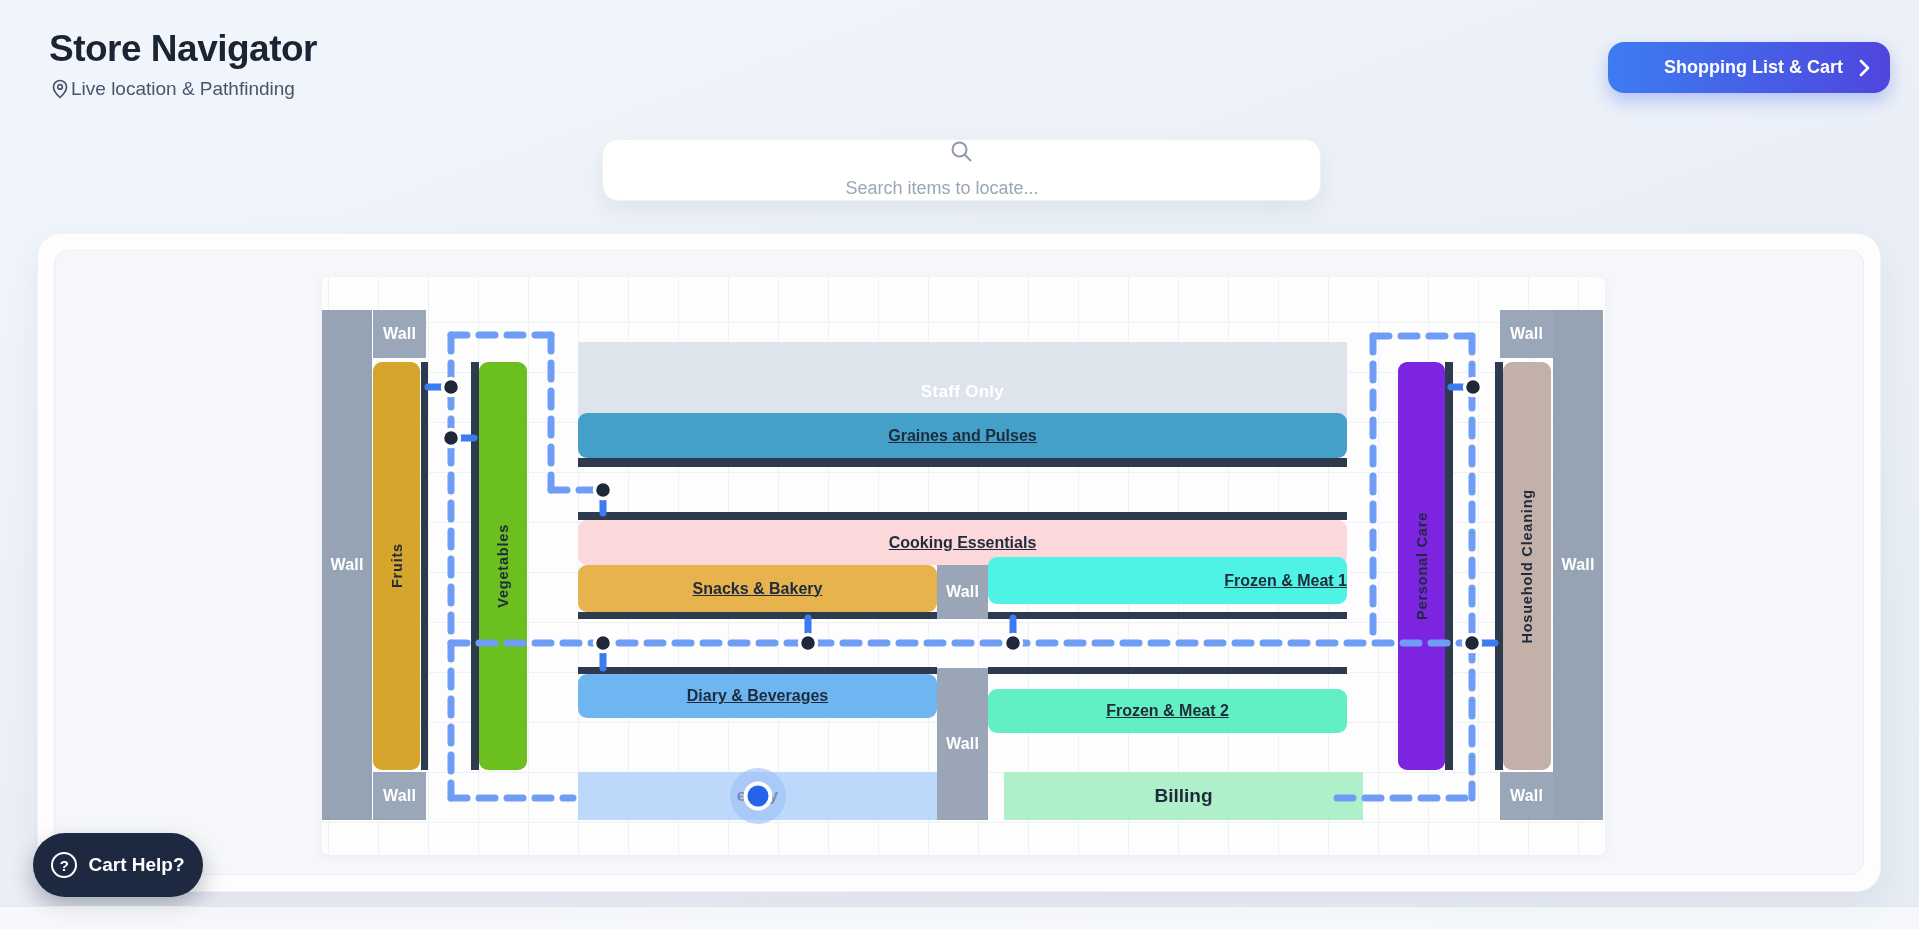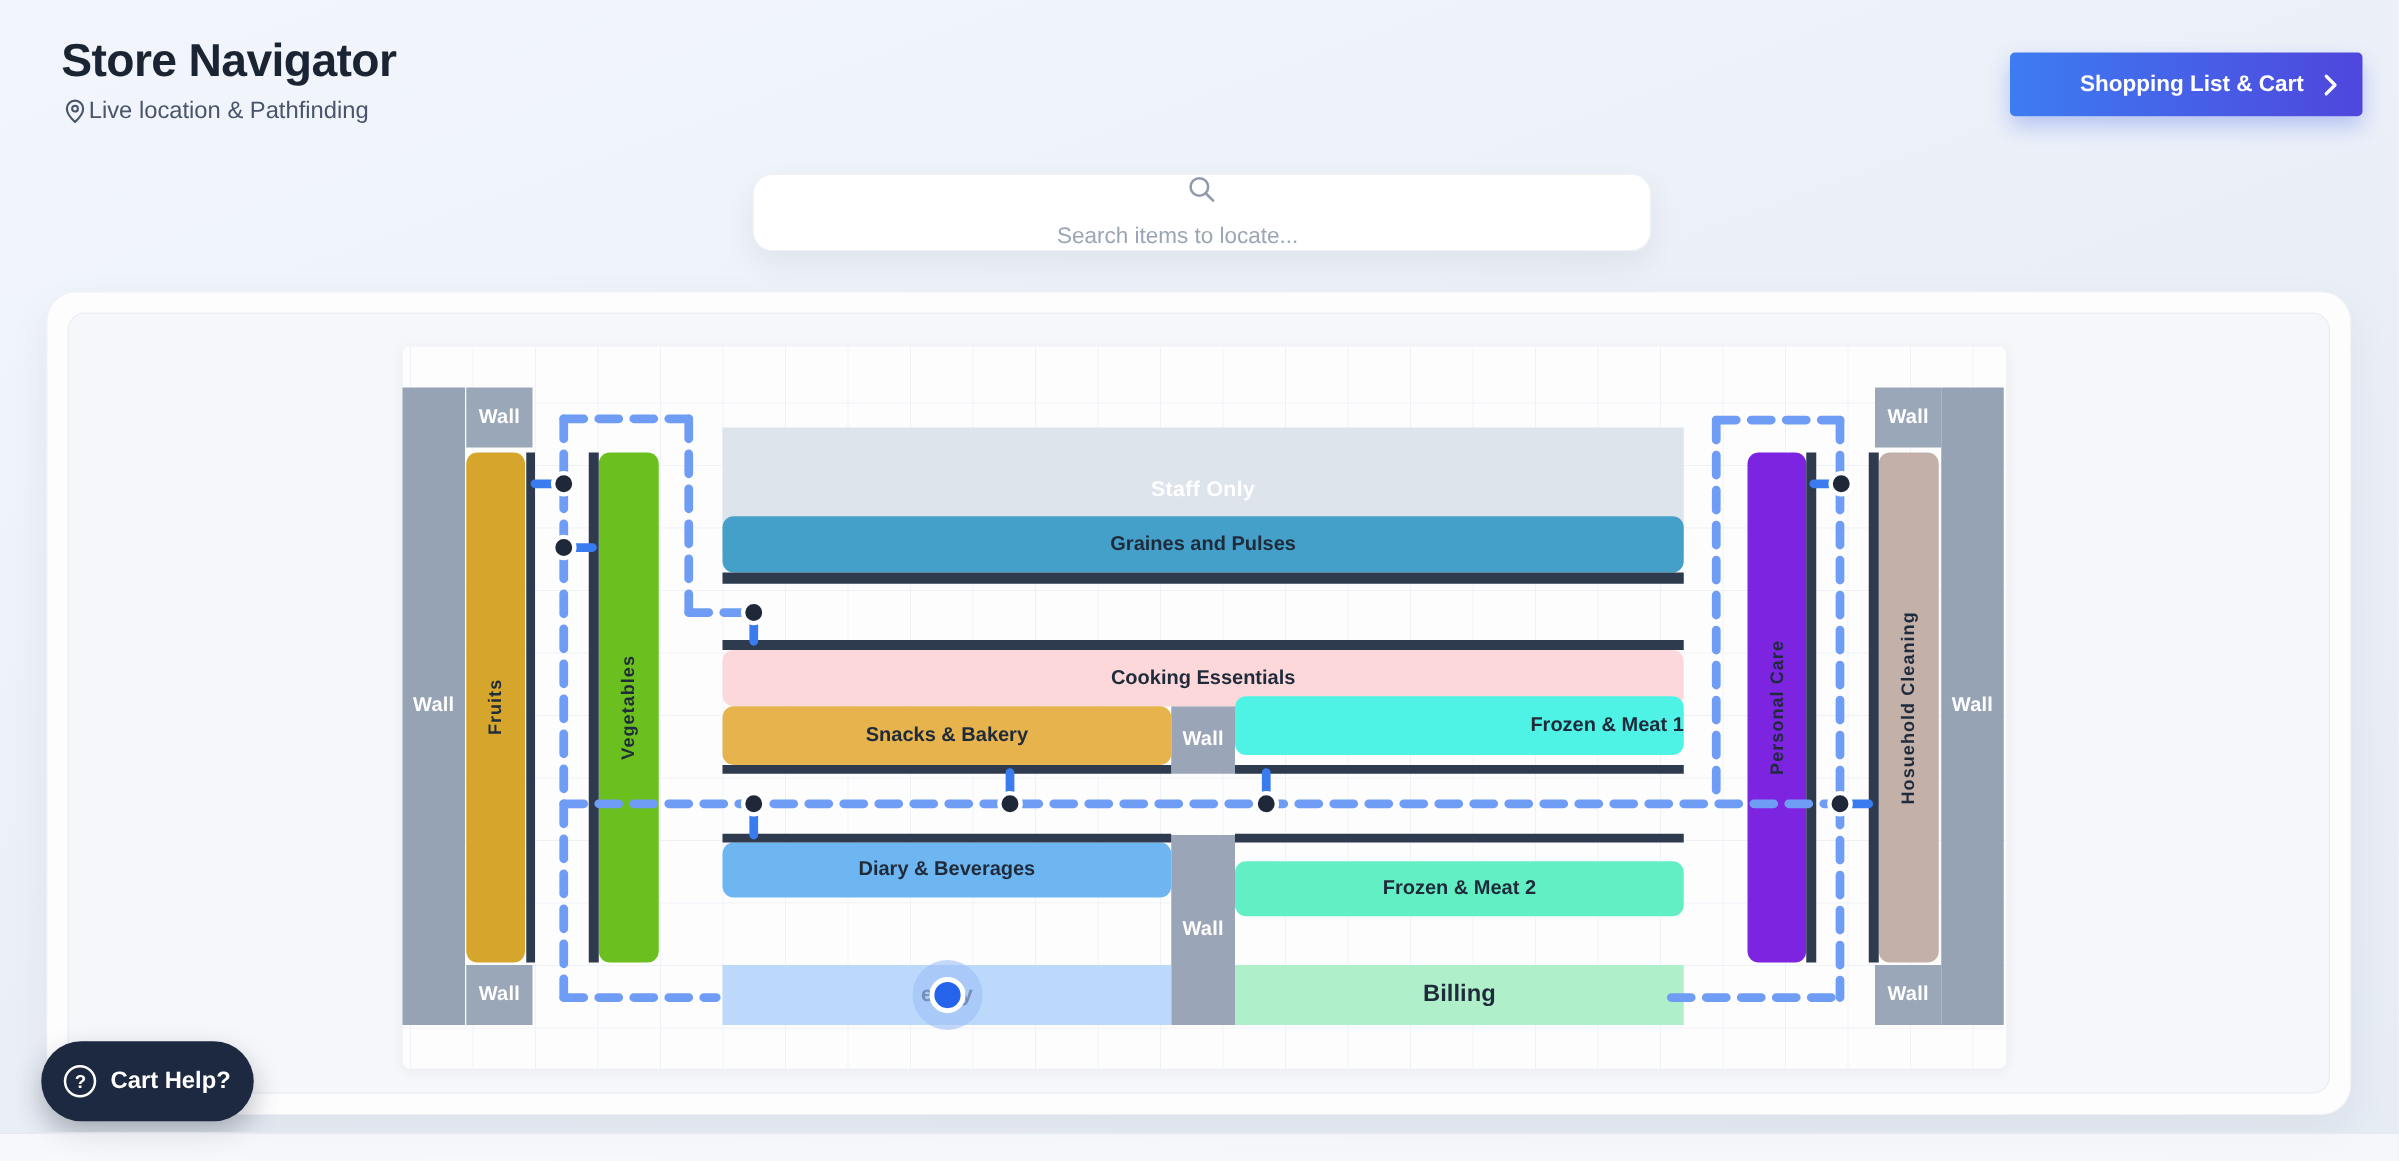--- a/index.html
+++ b/index.html
@@ -11,21 +11,21 @@
   }
   .page { position:absolute; inset:0; }
 
   
   .title { position:absolute; left:49px; top:28px; font-size:37px; font-weight:800; color:#1b2433; letter-spacing:-0.5px; }
   .subtitle { position:absolute; left:51px; top:78px; display:flex; align-items:center; gap:2px; color:#48556a; font-size:19px; }
   .subtitle svg { flex:0 0 auto; }
 
   .cart-btn {
     position:absolute; left:1608px; top:42px; width:282px; height:51px;
-    border:none; border-radius:4px; cursor:pointer;
+    border:none; border-radius:16px; cursor:pointer;
     background:linear-gradient(90deg,#3d7cf2 0%,#4f46dd 100%);
     box-shadow:0 8px 18px rgba(64,97,235,.32);
     display:flex; align-items:center; justify-content:center; gap:16px;
     color:#fff; font-size:18px; font-weight:bold; font-family:inherit;padding-left:36px;
   }
 
   .search-wrap {
     position:absolute; left:602px; top:139px; width:719px; height:62px;
     background:#ffffff; border-radius:16px; border:1px solid #eef1f6;
     box-shadow:0 10px 24px rgba(30,41,59,.07);
@@ -58,23 +58,23 @@
     background:#fdfdfe; border-radius:6px;
     background-image:
       linear-gradient(to right,#eef2f7 1px,transparent 1px),
       linear-gradient(to bottom,#eef2f7 1px,transparent 1px);
     background-size:50px 50px; background-position:6px 45px;
     box-shadow:0 2px 10px rgba(30,41,59,.05);
   }
   .zone { position:absolute; display:flex; align-items:center; justify-content:center; font-weight:bold; color:#1f2a3a; }
   .zone.wall  { font-size:16px; color:#fff; letter-spacing:.2px; }
   .zone.staff { font-size:17px; color:#fff; letter-spacing:.3px;margin-top:32px; }
-  .zone.aisle { font-size:16px; border-radius:9px; }
+  .zone.aisle { font-size:16px; border-radius:9px;text-decoration:underline; }
   .zone.entry   { font-size:17px; color:#2e3a50; }
-  .zone.billing { font-size:19px; }
+  .zone.billing { font-size:19px;margin-left:16px; }
   .zone.vertical { border-radius:9px; }
   .zone.vertical .lbl { writing-mode:vertical-rl; transform:rotate(180deg); font-size:14.5px; letter-spacing:.8px; white-space:nowrap; }
   .shelf { position:absolute; background:#2e3b4e; }
   .path-svg { position:absolute; inset:0; width:100%; height:100%; pointer-events:none; }
 
   
   .help-btn {
     position:absolute; left:33px; top:833px; width:170px; height:64px;
     border:none; border-radius:32px; cursor:pointer;
     background:#1d2940; box-shadow:0 10px 22px rgba(17,24,39,.28);

